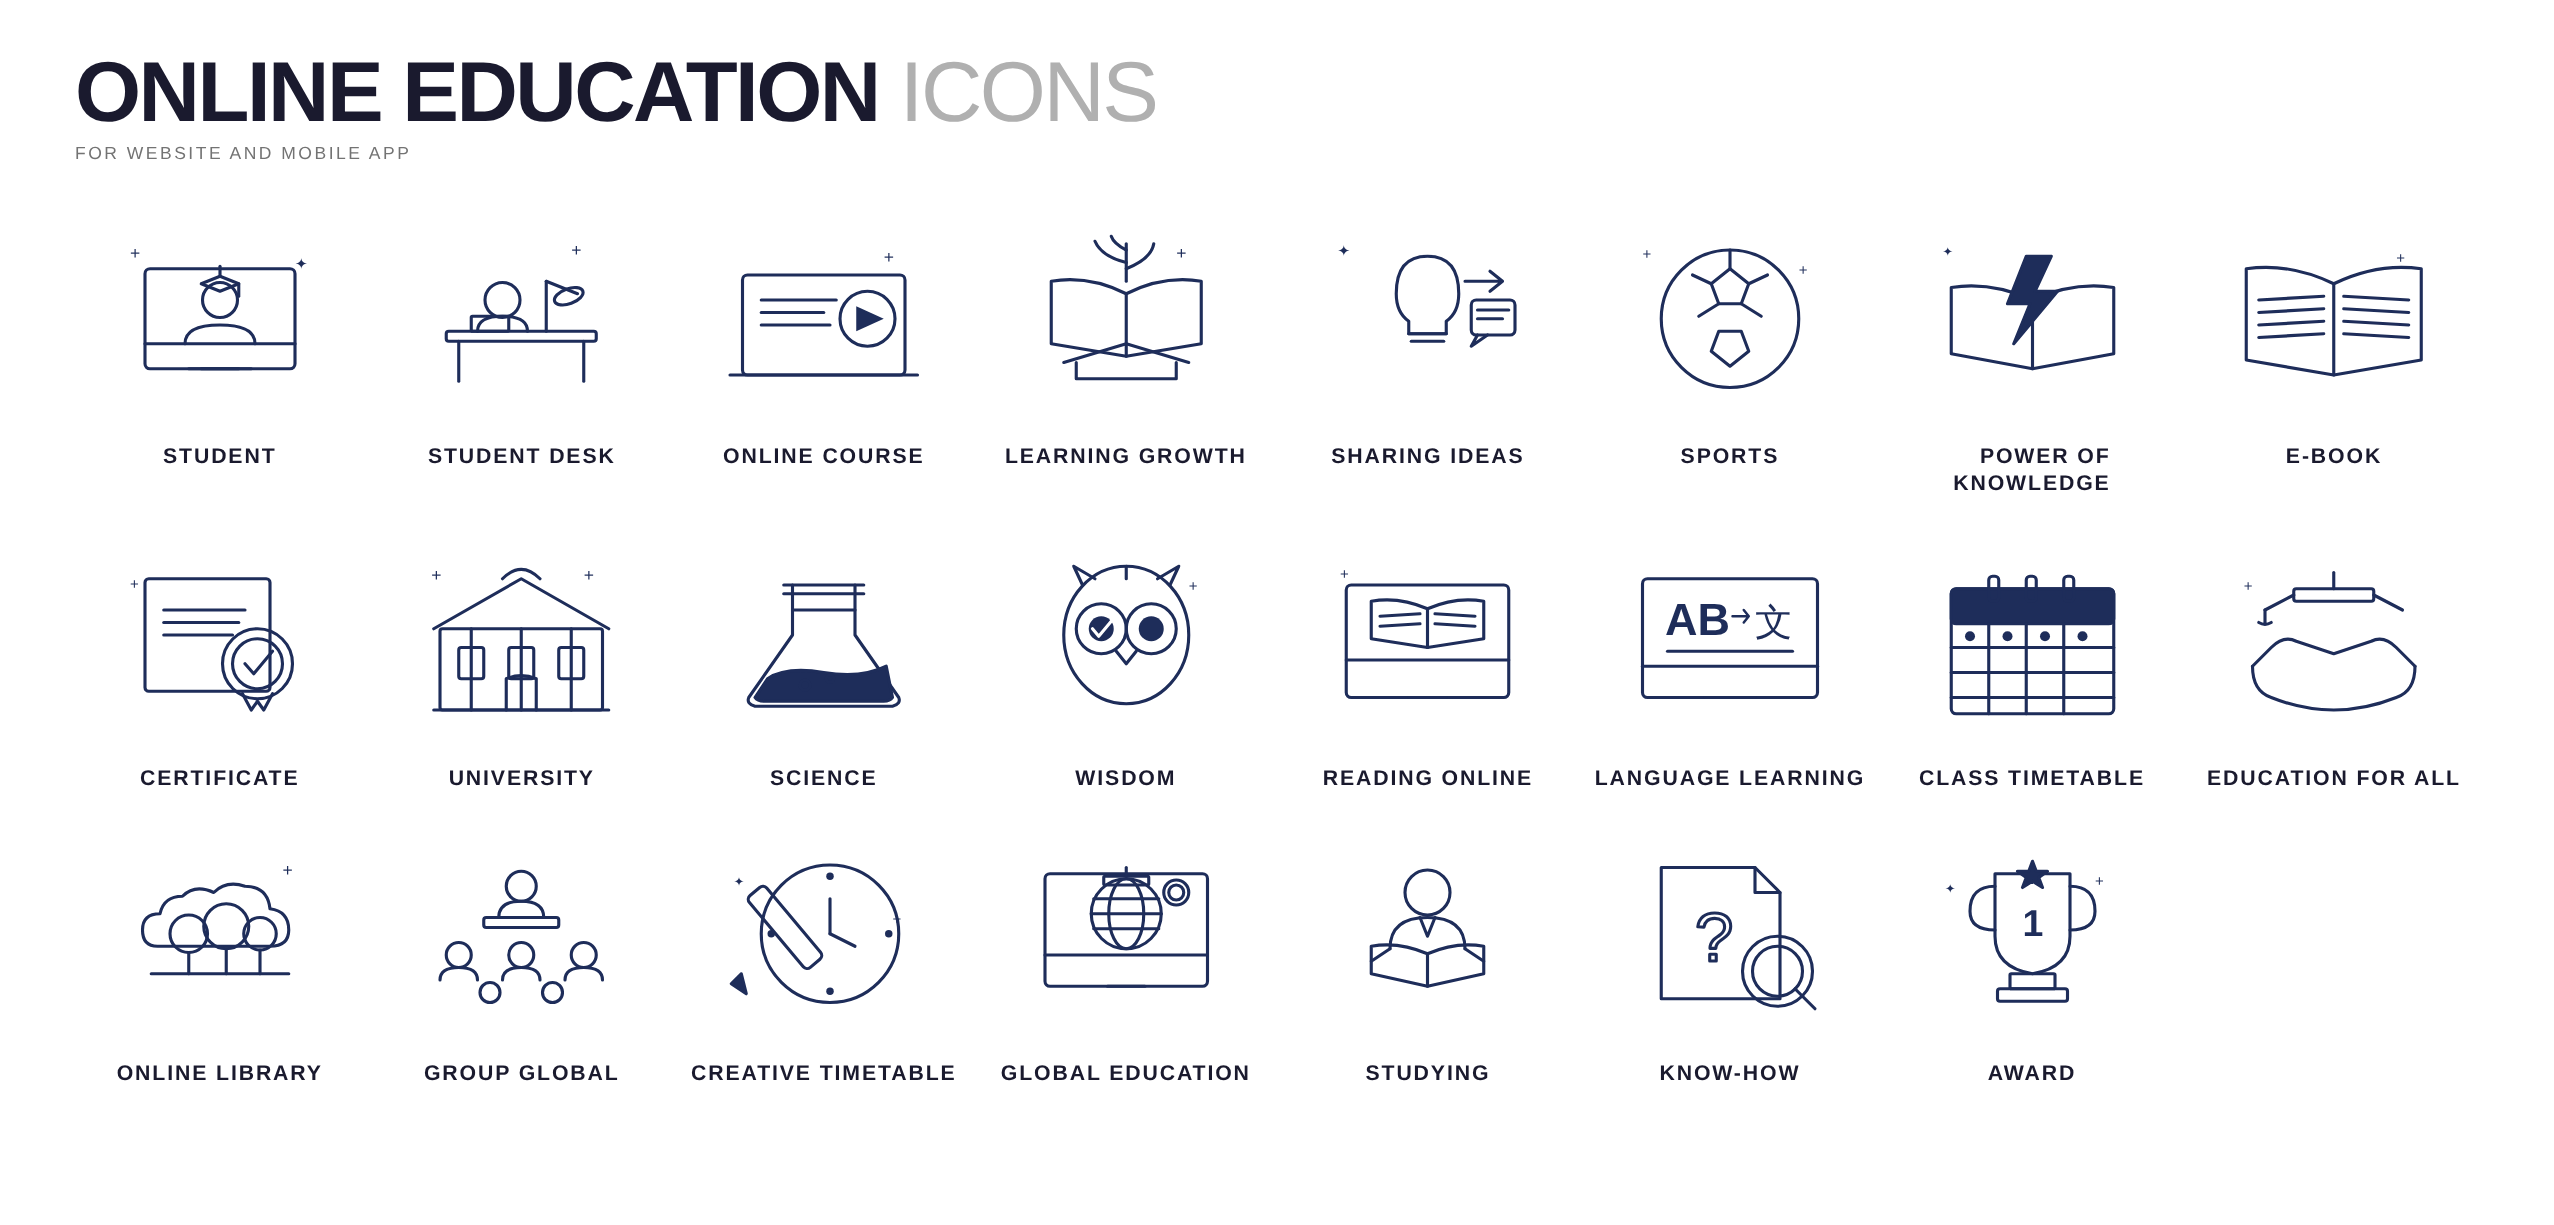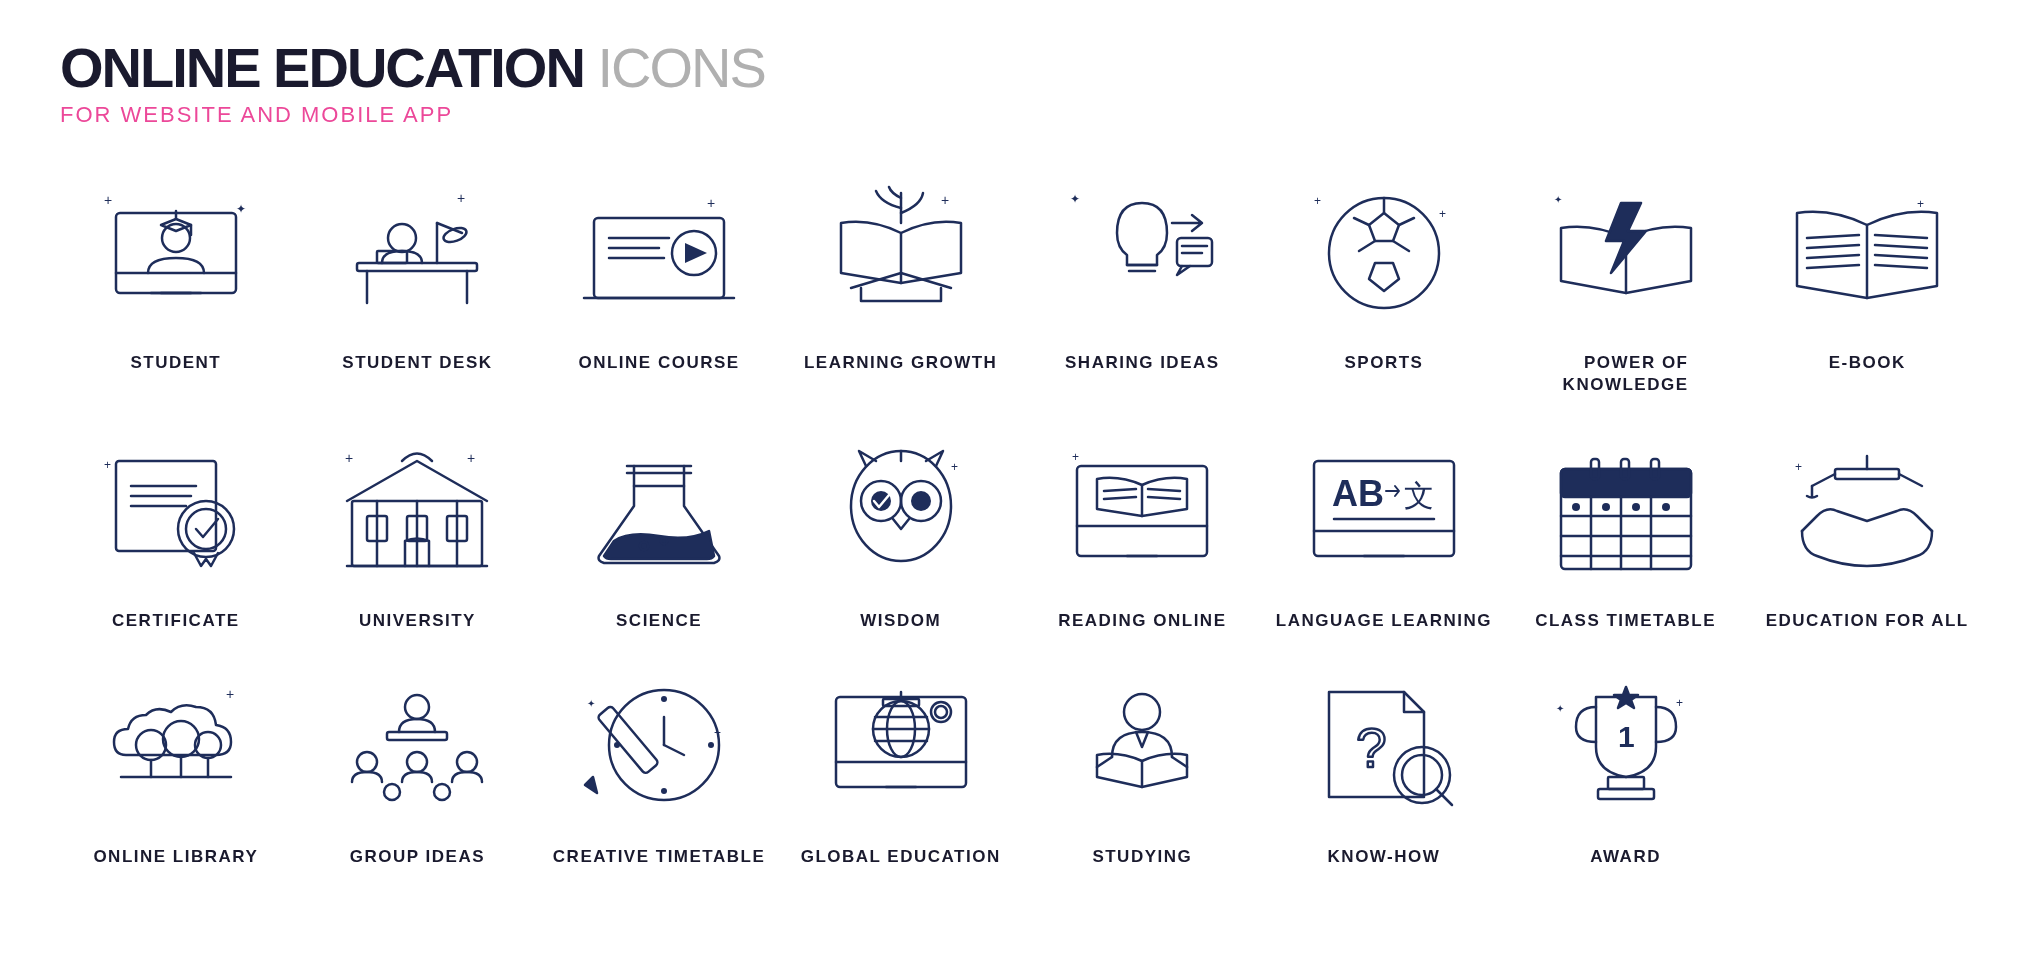--- a/index.html
+++ b/index.html
@@ -9,33 +9,33 @@
       width: 2043px;
       min-height: 980px;
       padding: 40px 60px;
     }
 
     .page-header {
       margin-bottom: 40px;
     }
 
     .main-title {
-      font-size: 56px;
+      font-size: 68px;
       font-weight: 900;
       line-height: 1;
       letter-spacing: -2px;
     }
 
     .main-title .black { color: #1a1a2e; }
     .main-title .gray { color: #b0b0b0; font-weight: 400; }
 
     .subtitle {
-      font-size: 22px;
+      font-size: 14px;
       font-weight: 400;
-      color: #ec4899;
+      color: #737373;
       letter-spacing: 2px;
       margin-top: 6px;
     }
 
     .icons-grid {
       display: grid;
       grid-template-columns: repeat(8, 1fr);
       gap: 30px 10px;
       margin-top: 20px;
     }
@@ -471,21 +471,21 @@
         <path d="M15 105 Q15 95 30 95 Q45 95 45 105"></path>
         <circle cx="80" cy="85" r="10"></circle>
         <path d="M65 105 Q65 95 80 95 Q95 95 95 105"></path>
         <circle cx="130" cy="85" r="10"></circle>
         <path d="M115 105 Q115 95 130 95 Q145 95 145 105"></path>
 
         <circle cx="55" cy="115" r="8"></circle>
         <circle cx="105" cy="115" r="8"></circle>
       </svg>
     </div>
-    <div class="icon-label">GROUP IDEAS</div>
+    <div class="icon-label">GROUP GLOBAL</div>
   </div>
 
   <div class="icon-item">
     <div class="icon-box">
       <svg viewBox="0 0 160 140">
         <text x="8" y="30" font-size="10" fill="#1e2d5a" stroke="none">✦</text>
         <text x="135" y="60" font-size="12" fill="#1e2d5a" stroke="none">+</text>
 
         <circle cx="85" cy="68" r="55"></circle>
 

